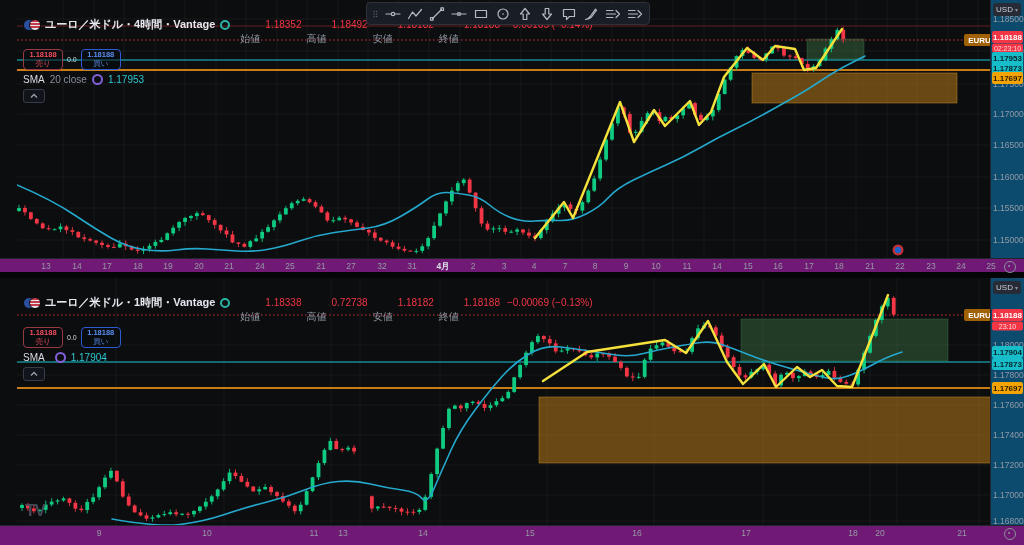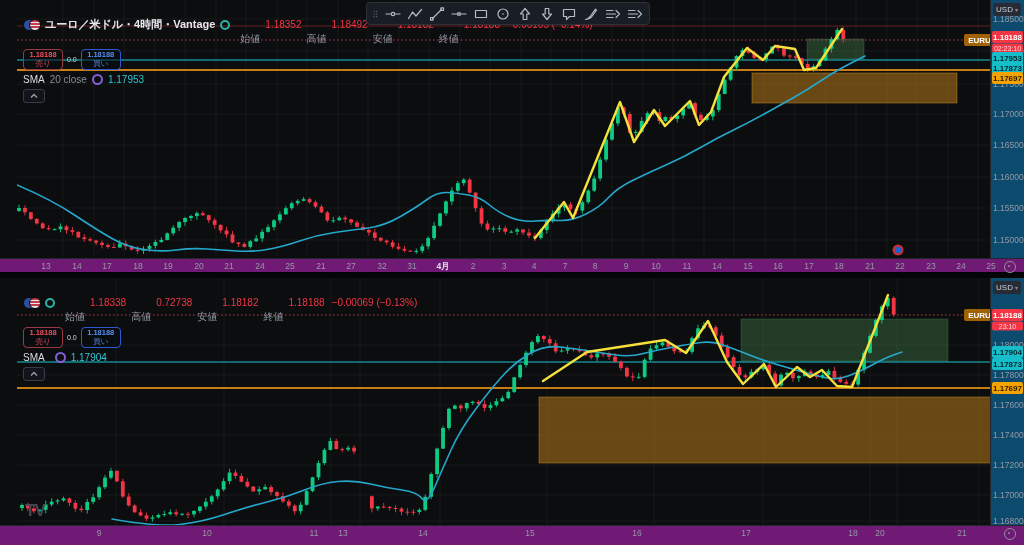--- a/index.html
+++ b/index.html
@@ -828,20 +828,21 @@
           <path d="M95 241 Q140 249 162.5 246.5 Q185 244 207.5 236.5 Q230 229 250 224 Q270 219 287.5 212 Q305 205 321 203.5 Q337 202 353.5 206 Q370 210 385 212 Q400 214 405 220.5 Q410 227 417.5 209.5 Q425 192 434 172 Q443 152 458 132 Q473 112 485 98.5 Q497 85 512 76 Q527 67 543.5 69 Q560 71 572.5 73 Q585 75 599 77 Q613 79 626.5 75.5 Q640 72 656.5 69 Q673 66 684 64.5 Q695 63 707.5 67.5 Q720 72 732.5 77 Q745 82 760 86.5 Q775 91 787.5 94.5 Q800 98 810 100 Q820 102 831 98 Q842 94 855 87 Q868 80 876.5 77 L885 74" stroke="#25a8cc" stroke-width="1.6" fill="none" stroke-linecap="round" stroke-linejoin="round"></path>
           <line x1="0" x2="990" y1="37" y2="37" stroke="rgba(242,54,69,0.9)" stroke-width="1" stroke-dasharray="1.5 2.5"></line>
           <path d="M526 103 L570 74 L648 62 L669 75 L691 43 L710 84 L726 106 L747 86 L759 109 L780 89 L793 99 L805 92 L820 108 L835 109 L871 17" stroke="#f5e13c" stroke-width="2.4" fill="none" stroke-linecap="round" stroke-linejoin="round"></path>
         </svg>
       <div class="hdr">
         <div class="title-row">
           <span class="sym-icon">
               <i class="eu"></i>
               <i class="us"></i>
             </span>
+          <span class="sym-title">ユーロ／米ドル・1時間・Vantage</span>
           <span class="live-dot"></span>
           <span class="ohlc" id="ohlc-1">
               <span class="lab">始値</span>
               <span class="val">1.18338</span>
               <span class="lab">高値</span>
               <span class="val">0.72738</span>
               <span class="lab">安値</span>
               <span class="val">1.18182</span>
               <span class="lab">終値</span>
               <span class="val">1.18188</span>

